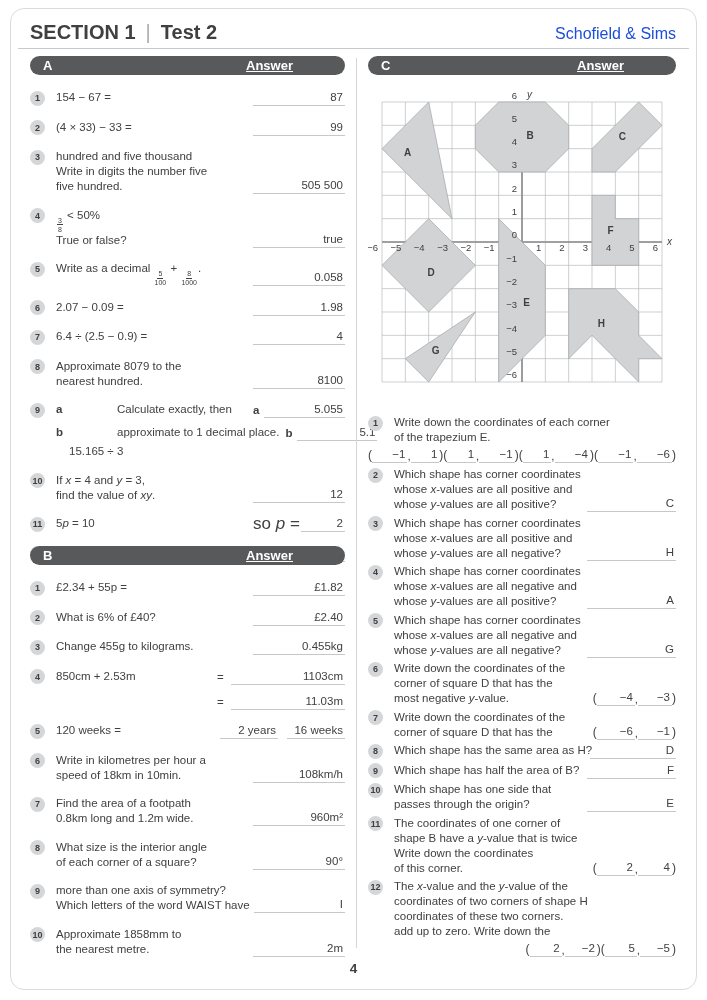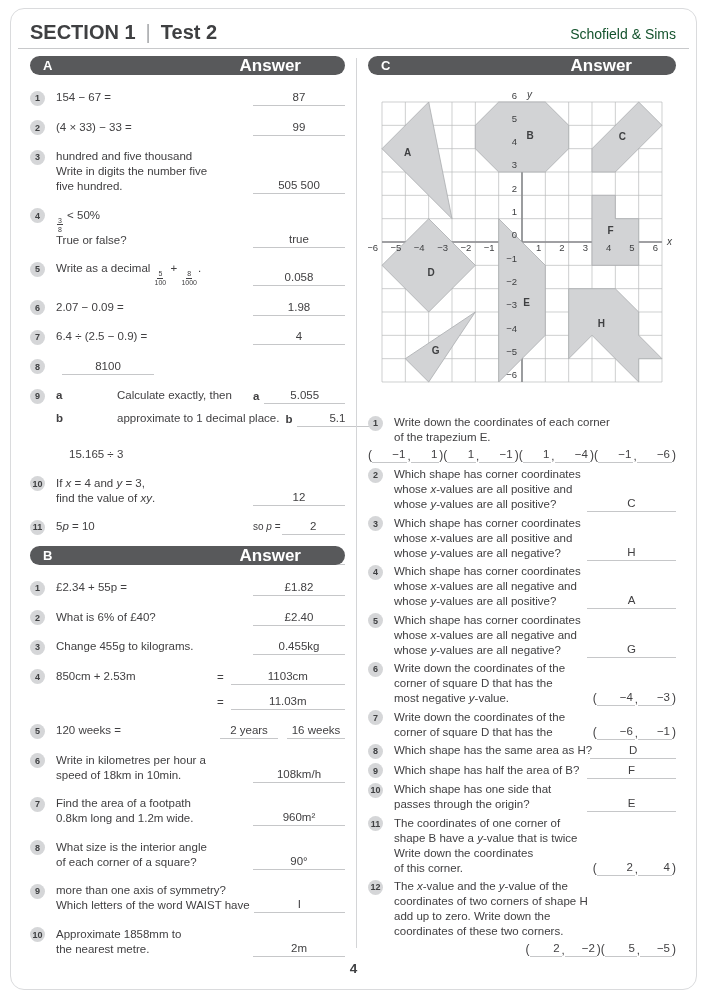--- a/index.html
+++ b/index.html
@@ -7,57 +7,57 @@
     width:707px;height:1000px;background:#ffffff;position:relative;overflow:hidden;
     font-family:"Liberation Sans","DejaVu Sans",sans-serif;color:#414042;
     -webkit-font-smoothing:antialiased;
   }
   .page-frame{position:absolute;top:8px;left:10px;right:10px;bottom:10px;
     border:1.5px solid #dadbdd;border-radius:14px;pointer-events:none;}
   .header{position:absolute;top:21px;left:30px;right:31px;display:flex;
     justify-content:space-between;align-items:baseline;}
   .title{font-size:20px;font-weight:bold;color:#3f4042;}
   .title .sep{color:#aaacae;font-weight:300;margin:0 10px;font-size:20px;}
-  .brand{font-size:14px;color:#14532d;}
+  .brand{font-size:16px;color:#1d4ed8;}
   .header-rule{position:absolute;top:48px;left:18px;right:18px;border-top:1px solid #c8c9cb;}
   .col{position:absolute;top:56px;}
   .col-left{left:30px;width:315px;}
   .col-right{left:368px;width:308px;}
   .col-divider{position:absolute;left:356px;top:58px;height:890px;border-left:1px solid #d4d5d7;}
   .sec-bar{height:19px;border-radius:9.5px;background:#58595b;color:#fff;
     display:flex;align-items:center;position:relative;}
   .sec-label{margin-left:13px;font-size:13px;font-weight:bold;}
-  .ans-label{position:absolute;right:44px;font-size:17px;font-weight:bold;}
+  .ans-label{position:absolute;right:52px;font-size:13px;font-weight:bold;text-decoration:underline;}
   .qlist{margin-top:15px;}
   .qrow{display:flex;margin-bottom:13.5px;}
   .qlist-c .qrow{margin-bottom:3.5px;}
   .qnum{flex:0 0 15px;height:15px;border-radius:50%;background:#d5d6d8;color:#3f4042;
     font-size:9px;font-weight:bold;display:flex;align-items:center;justify-content:center;
     margin-right:11px;margin-top:0.5px;}
   .qbody-col{flex:1 1 auto;min-width:0;}
   .qtext{flex:1 1 auto;font-size:11.5px;line-height:15px;white-space:nowrap;min-width:0;}
   .qans{flex:0 1 92px;min-width:42px;align-self:flex-end;margin-left:6px;display:flex;}
   .qlist-c .qans{flex:0 1 89px;}
-  .ansline{flex:1 1 auto;display:flex;justify-content:center;border-bottom:1px solid #c6c7c9;
+  .ansline{flex:1 1 auto;display:flex;justify-content:flex-end;border-bottom:1px solid #c6c7c9;
     font-size:11.5px;line-height:14px;padding:0 2px 1px 2px;white-space:nowrap;}
-  .ansline.left{justify-content:center;}
-  .ansprefix{font-size:10px;line-height:15px;margin-right:1px;white-space:nowrap;}
+  .ansline.left{justify-content:flex-end;}
+  .ansprefix{font-size:17px;line-height:15px;margin-right:1px;white-space:nowrap;}
   .qans.stack{flex:0 0 128px;align-self:flex-start;display:block;}
   .stackrow{display:flex;align-items:flex-end;}
   .stackrow + .stackrow{margin-top:9px;}
   .stackrow .eq{font-size:11.5px;line-height:15px;margin-right:7px;}
   .qans.duo{flex:0 0 130px;display:flex;justify-content:flex-end;}
   .duo .ansline{flex:0 0 54px;margin-left:9px;}
   .abrow{display:flex;}
   .abrow + .abrow{margin-top:7px;}
   .abtag{font-weight:bold;font-size:11.5px;line-height:15px;width:13px;flex:0 0 13px;}
   .abtext{flex:1 1 auto;font-size:11.5px;line-height:15px;white-space:nowrap;margin-left:48px;}
   .abans{flex:0 0 92px;display:flex;align-items:flex-end;margin-left:6px;}
   .abans .abtag{width:auto;flex:0 0 auto;margin-right:5px;}
-  .extra-line{font-size:11.5px;line-height:15px;margin-top:20px;margin-left:13px;}
+  .extra-line{font-size:11.5px;line-height:15px;margin-top:3px;margin-left:13px;}
   .frac{display:inline-flex;flex-direction:column;align-items:center;font-size:7px;
     line-height:7px;vertical-align:-4px;margin:0 1px;font-weight:normal;}
   .frac .fn{border-bottom:0.8px solid #414042;padding:0 1px 0.5px;}
   .frac .fd{padding-top:0.5px;}
   .coords{display:flex;align-items:flex-end;justify-content:flex-end;flex:1 1 auto;}
   .cgroup{display:flex;align-items:flex-end;}
   .paren{font-size:12px;line-height:15px;}
   .comma{font-size:11.5px;line-height:14px;}
   .cline{border-bottom:1px solid #c6c7c9;text-align:right;padding:0 2px 1px 2px;
     font-size:11.5px;line-height:14px;}
@@ -180,20 +180,24 @@
               <div>6.4 ÷ (2.5 − 0.9) =</div>
             </div>
             <div class="qans">
               <span class="ansline">
                 <span class="ansval">4</span>
               </span>
             </div>
           </div>
           <div class="qrow">
             <div class="qnum">8</div>
+            <div class="qtext">
+              <div>Approximate 8079 to the</div>
+              <div>nearest hundred.</div>
+            </div>
             <div class="qans">
               <span class="ansline">
                 <span class="ansval">8100</span>
               </span>
             </div>
           </div>
           <div class="qrow">
             <div class="qnum">9</div>
             <div class="qbody-col">
               <div class="abrow">
@@ -653,22 +657,22 @@
                   <span class="paren">)</span>
                 </span>
               </span>
             </div>
           </div>
           <div class="qrow" style="margin-bottom: 2px;">
             <div class="qnum">12</div>
             <div class="qtext">
               <div>The <i>x</i>-value and the <i>y</i>-value of the</div>
               <div>coordinates of two corners of shape H</div>
+              <div>coordinates of these two corners.</div>
               <div>add up to zero. Write down the</div>
-              <div>coordinates of these two corners.</div>
             </div>
           </div>
           <div class="coords-row right">
             <span class="cgroup">
               <span class="paren">(</span>
               <span class="cline">2</span>
               <span class="comma">,</span>
               <span class="cline">−2</span>
               <span class="paren">)</span>
             </span>

